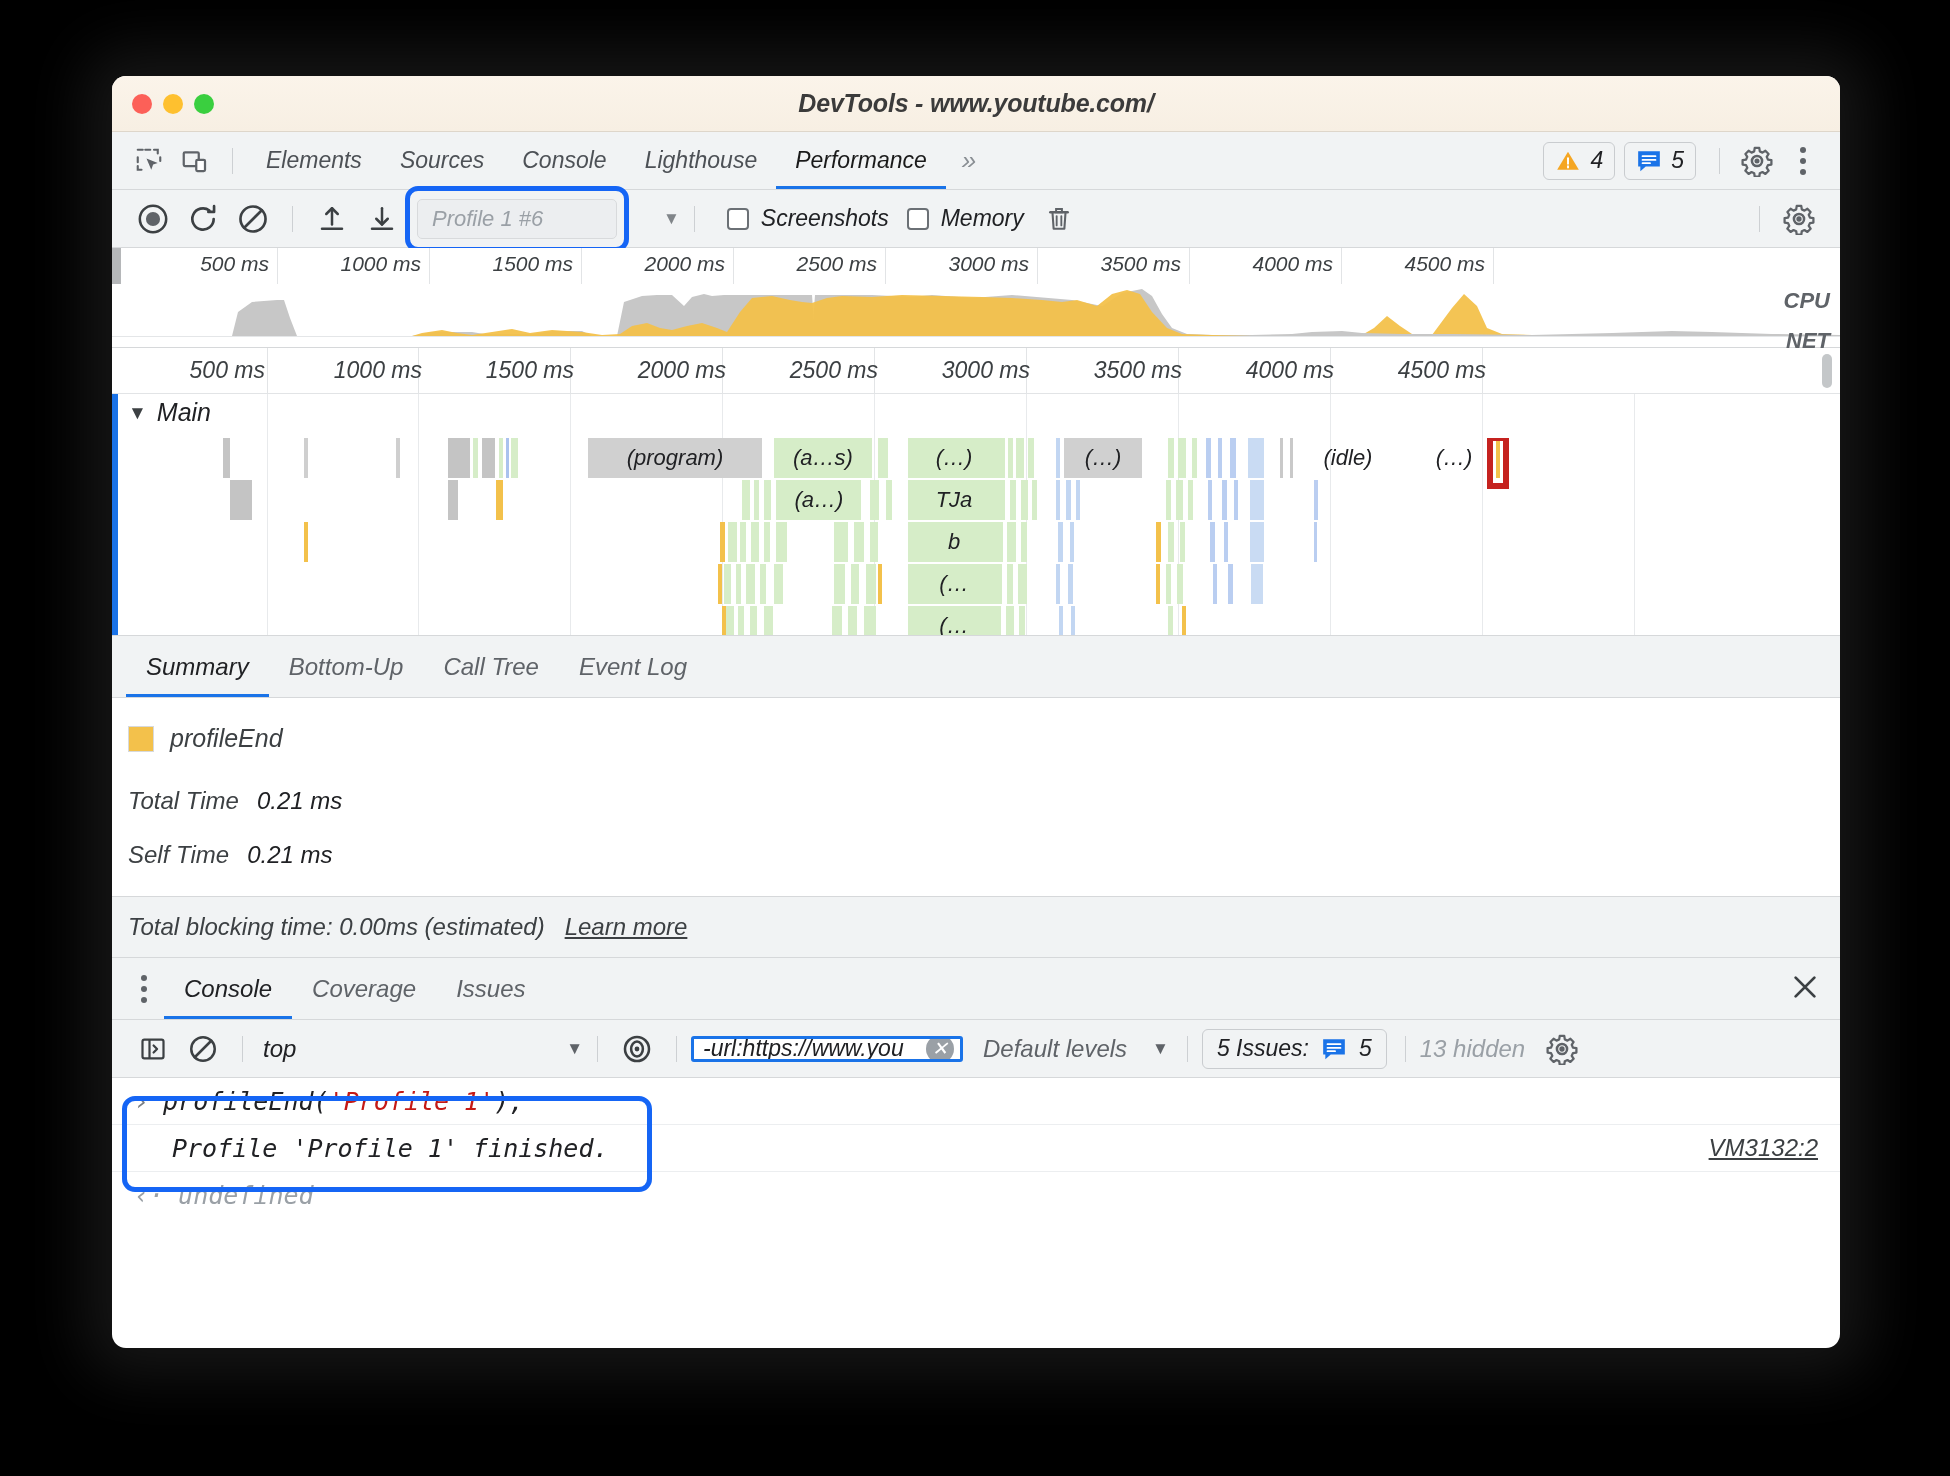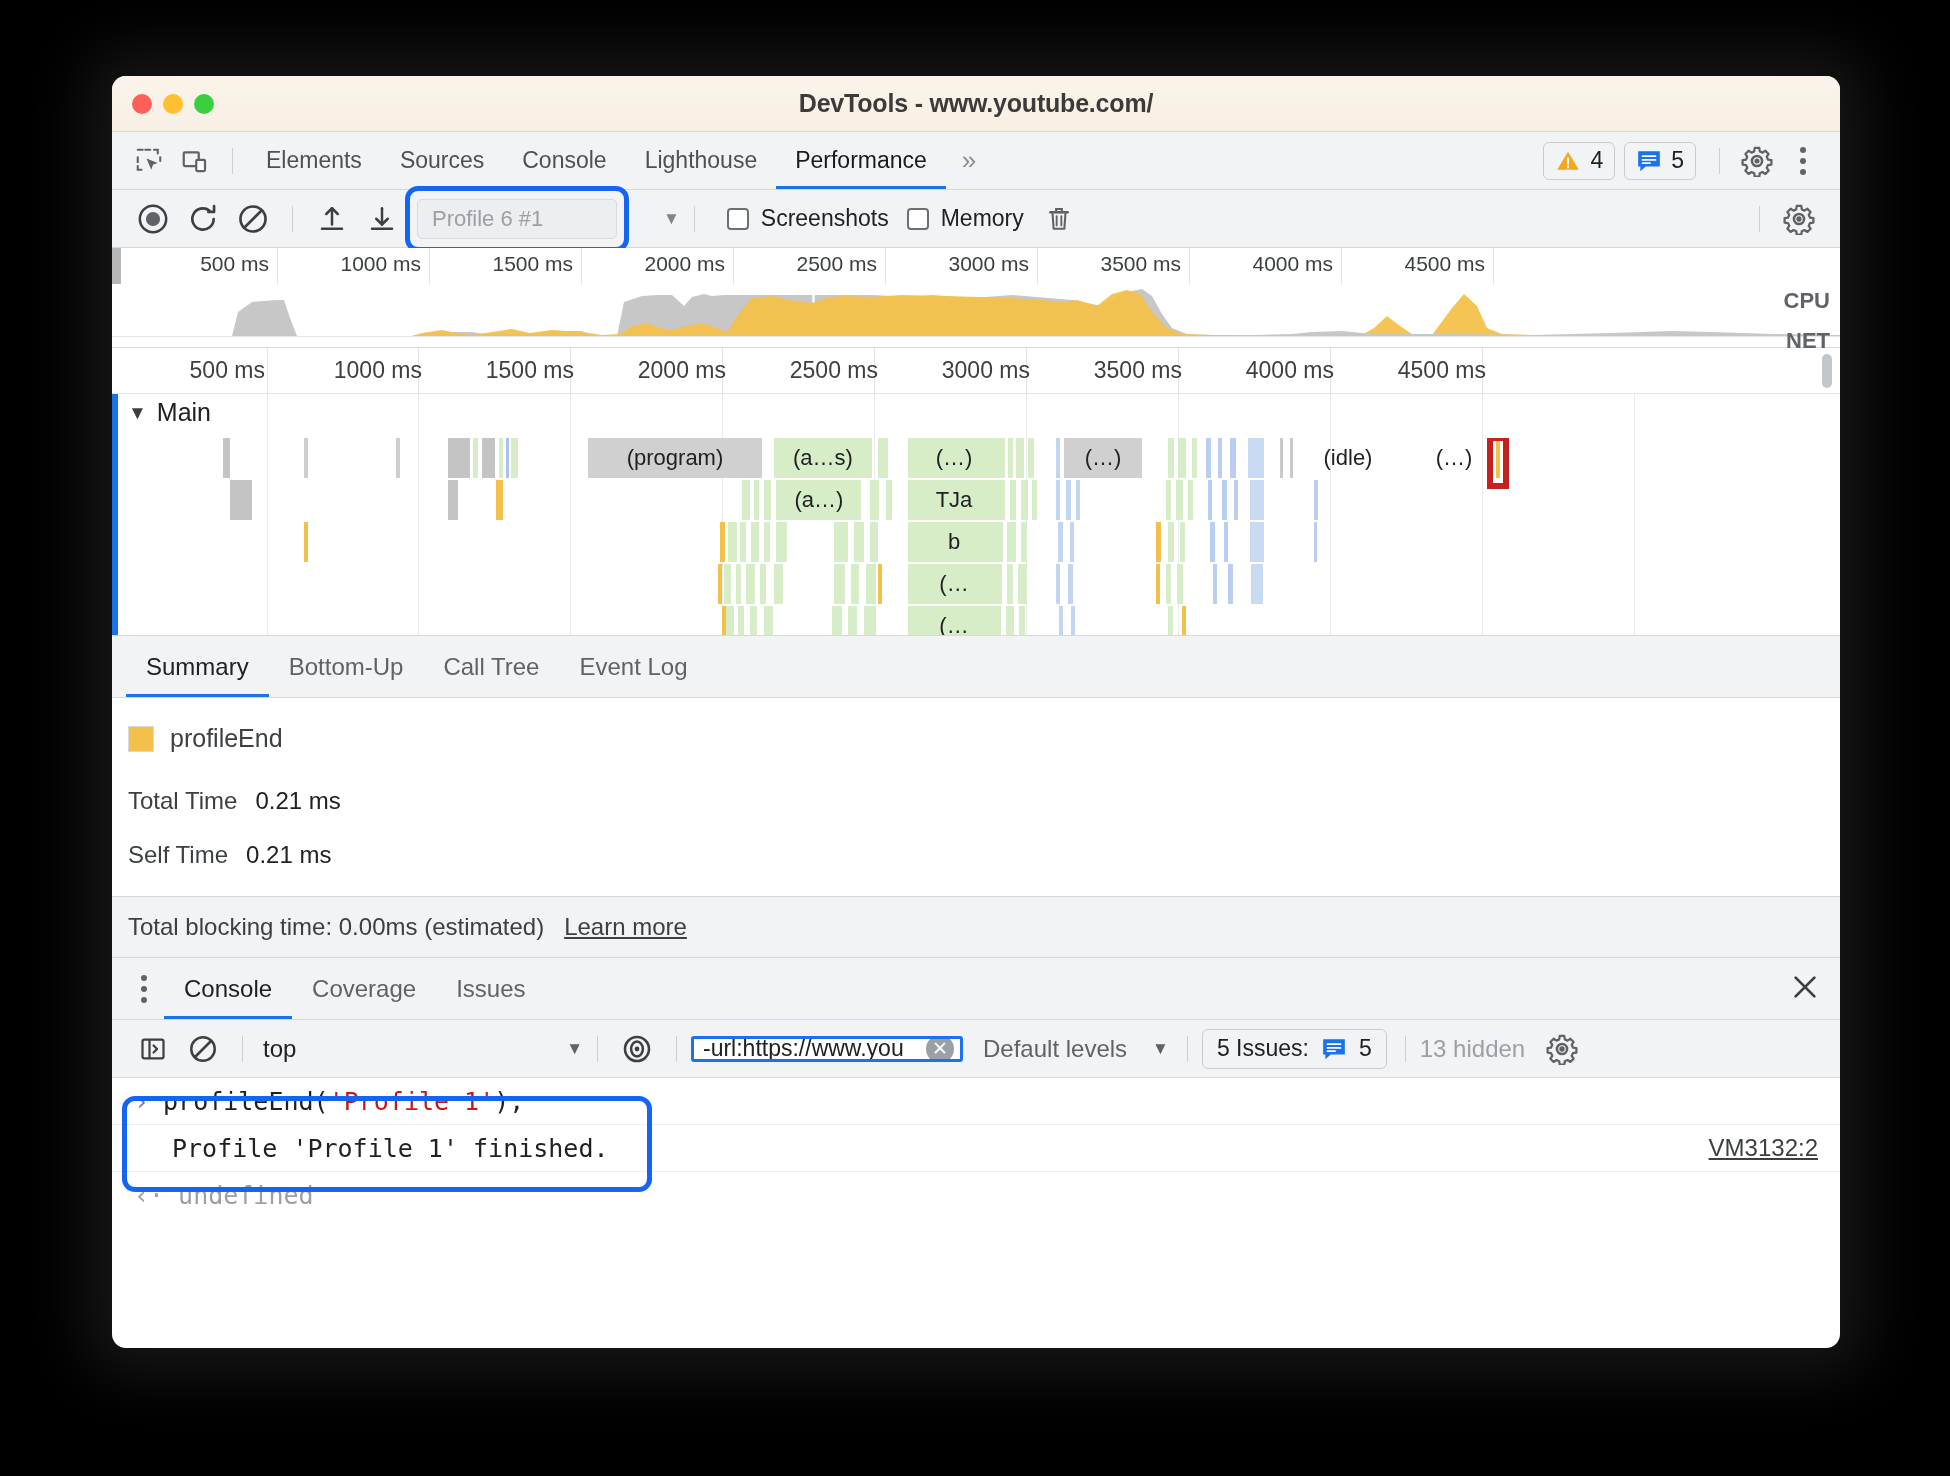--- a/index.html
+++ b/index.html
@@ -17,20 +17,21 @@
 
   
   .window {
     position: absolute;
     left: 112px; top: 76px;
     width: 1728px; height: 1272px;
     background: #fff;
     border-radius: 14px;
     overflow: hidden;
     box-shadow: 0 0 60px 28px rgba(40,40,40,0.55);
+    font-style: italic;
   }
 
   
   .titlebar {
     position: relative;
     height: 56px;
     background: linear-gradient(#fbf4ea, #f7efe3);
     border-bottom: 1px solid #ded6ca;
     display: flex; align-items: center;
   }
@@ -352,21 +353,21 @@
       </div>
       <div class="pb-icon">
         <svg width="30" height="32" viewBox="0 0 24 24">
           <path d="M12 3.4v13" stroke="#3c4043" stroke-width="2" stroke-linecap="round"></path>
           <path d="M7.4 11.8L12 16.4l4.6-4.6" stroke="#3c4043" stroke-width="2" fill="none" stroke-linecap="round" stroke-linejoin="round"></path>
           <path d="M4 19.8h16" stroke="#3c4043" stroke-width="2" stroke-linecap="round"></path>
         </svg>
       </div>
 
       <div class="profile-select">
-        <div class="profile-box">Profile 6 #1</div>
+        <div class="profile-box">Profile 1 #6</div>
         <div class="hl-ring" style="left:-12px; top:-13px; width:224px; height:66px;"></div>
         <div class="sel-chevron">▼</div>
       </div>
 
       <div class="vsep"></div>
 
       <div class="chk-wrap">
         <div class="chkbox"></div>
         <div class="chk-label">Screenshots</div>
       </div>

